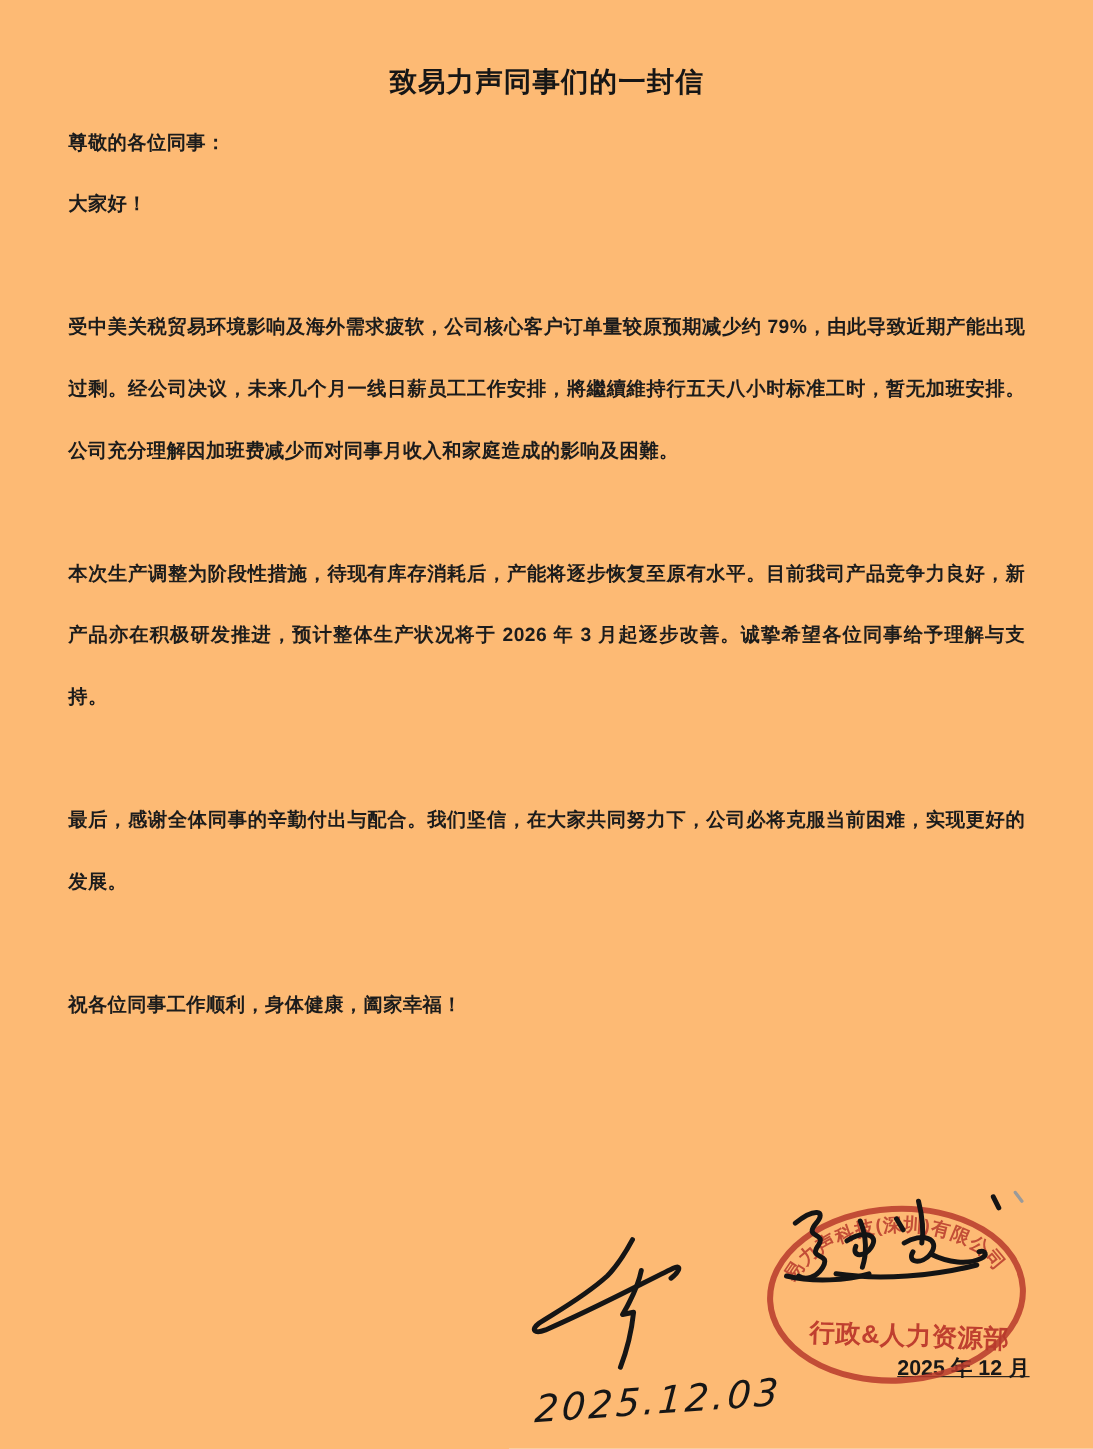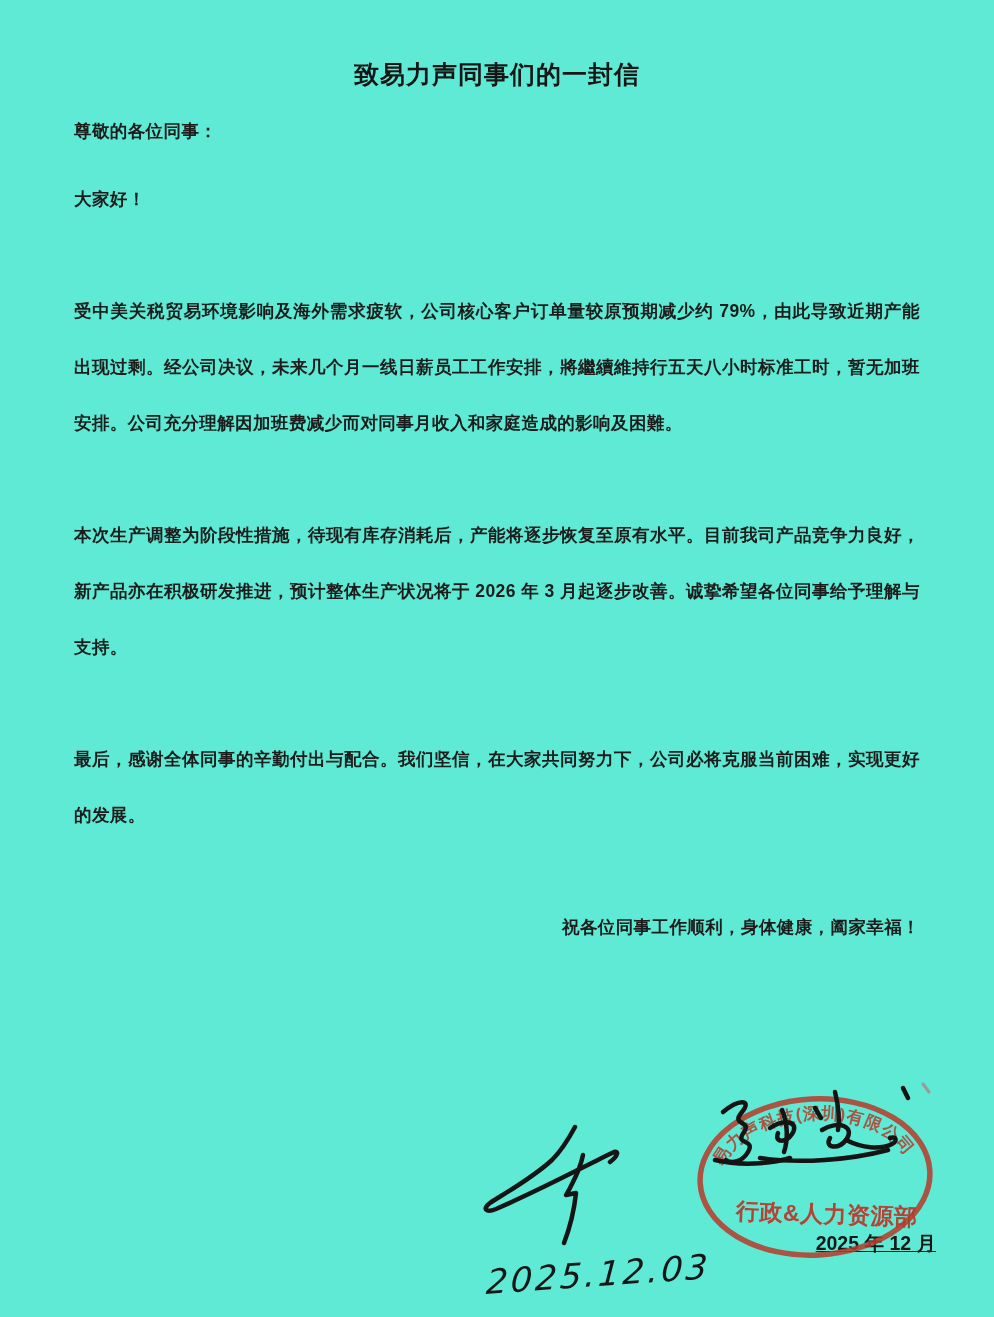--- a/index.html
+++ b/index.html
@@ -3,36 +3,36 @@
 <meta charset="utf-8">
 <style>
   html,body{margin:0;padding:0;}
   body{
     width:994px;height:1317px;
     background:#f6f6f6;
     font-family:"Liberation Sans",sans-serif;
     position:relative;overflow:hidden;
   }
   .page{
-    position:absolute;inset:0;background:#5eead4;color:#1e1e1e;
+    position:absolute;inset:0;background:#fdba74;color:#1e1e1e;
   }
   .title{
     margin:58px 0 0 0;text-align:center;
     font-size:25px;font-weight:700;letter-spacing:1px;color:#161616;
   }
   .body-text{
     margin:10px 62px 0 62px;
     font-size:17.5px;font-weight:700;line-height:56px;
     letter-spacing:0.4px;color:#1c1c1c;
   }
-  .body-text p{margin:12px;}
+  .body-text p{margin:0;}
   .para{
     text-align:justify;text-align-last:left;margin-top:56px !important;
   }
-  .closing-line{margin-top:56px !important;text-align:right;}
+  .closing-line{margin-top:56px !important;}
   
   .sig-company{
     position:absolute;top:1175px;right:58px;
     font-size:19.5px;font-weight:700;letter-spacing:0.5px;color:#181818;
     z-index:3;
   }
   .sig-dept{
     position:absolute;top:1199px;left:736px;
     font-size:23px;font-weight:700;letter-spacing:0.5px;
     color:#bc392c;opacity:0.95;

